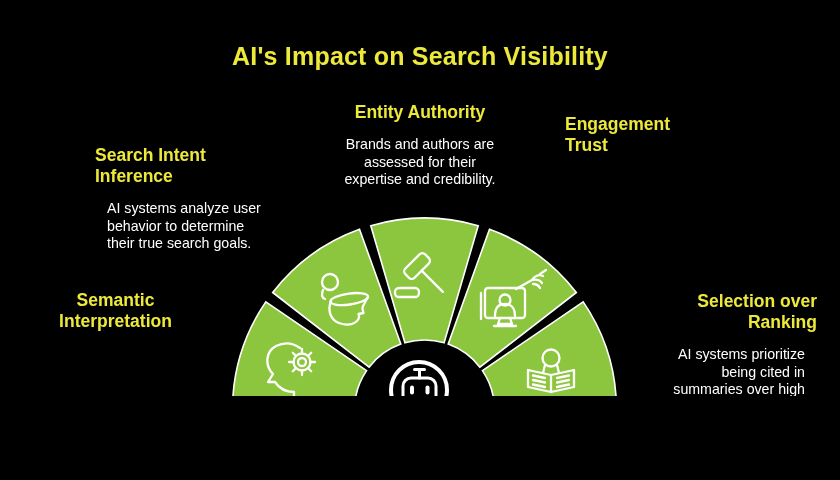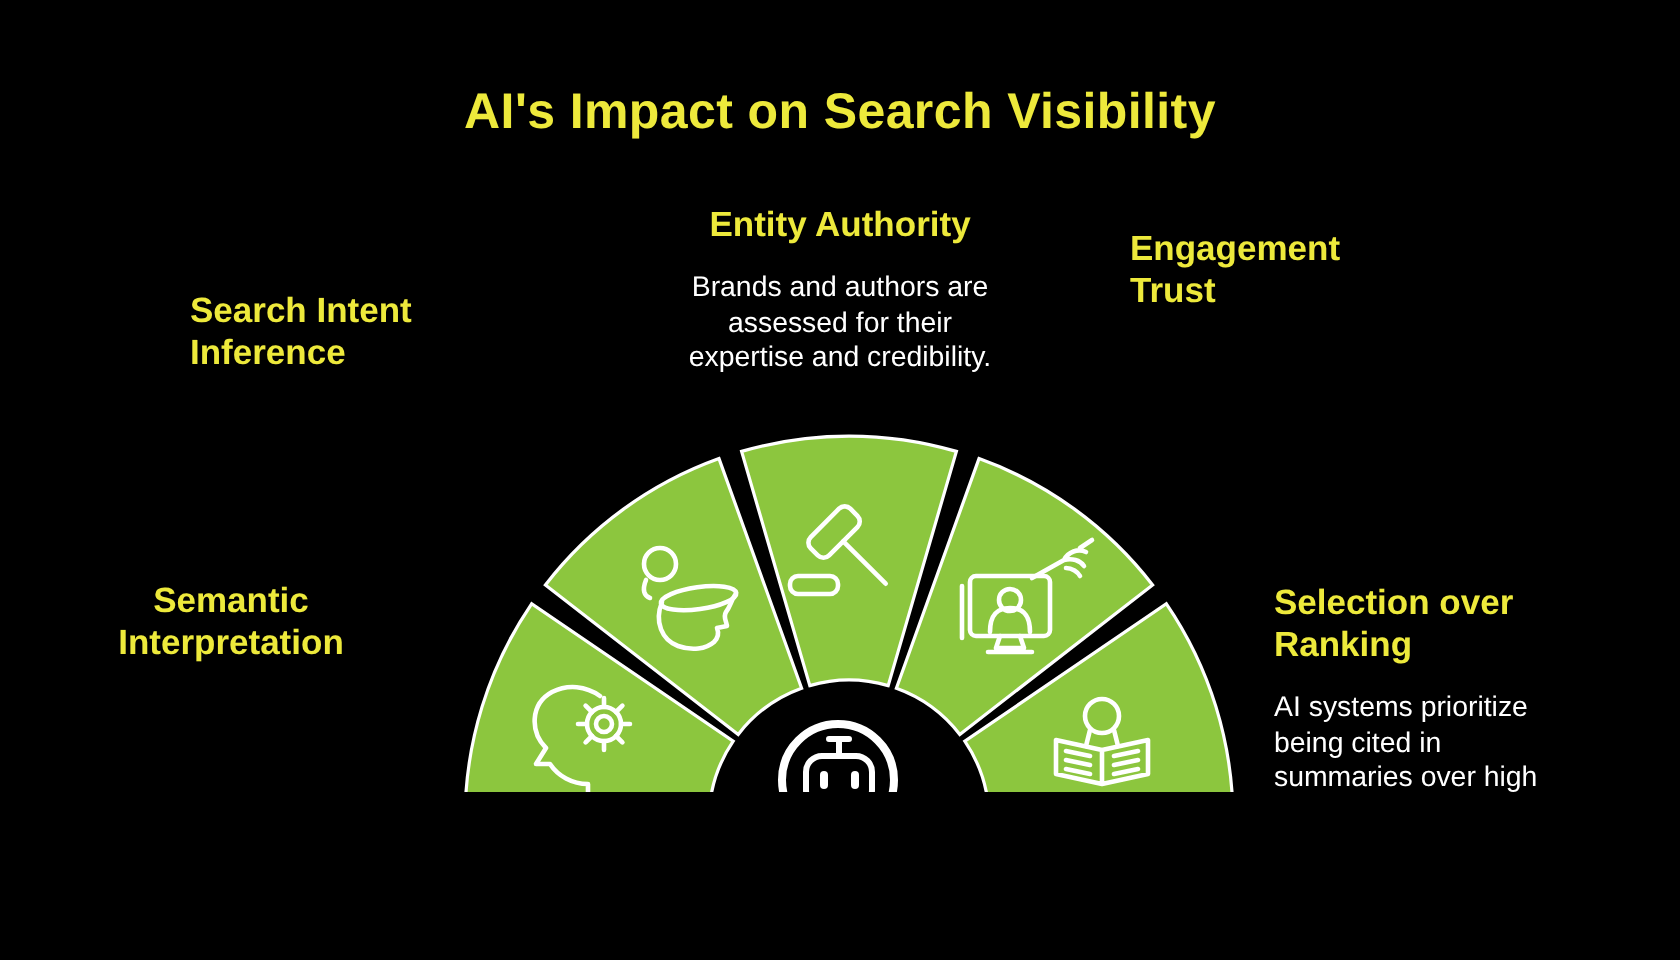--- a/index.html
+++ b/index.html
@@ -11,44 +11,47 @@
     position:absolute;left:0;top:42px;width:840px;margin:0;
     text-align:center;font-size:25px;font-weight:800;letter-spacing:.2px;
     color:var(--yellow,#EDE93B);white-space:pre-line;
   }
   .block{position:absolute;}
   .block h2{
     margin:0 0 13px 0;font-size:17.5px;font-weight:700;line-height:1.2;
     color:var(--yellow,#EDE93B);white-space:pre-line;
   }
   .block p{
-    margin:0;font-size:14.2px;font-weight:400;line-height:1.24;
+    margin:12px;font-size:14.2px;font-weight:400;line-height:1.24;
     color:var(--white,#FFFFFF);white-space:pre-line;
   }
   .b-search   {left:95px;  top:145px; width:180px; }
   .b-entity   {left:329px; top:102px; width:182px; text-align:center;}
   .b-engage   {left:565px; top:114px; width:162px; text-align:left;}
   .b-semantic {left:28px;  top:290px; width:175px; text-align:center;}
-  .b-select   {left:637px; top:291px; width:180px; text-align:left;}
+  .b-select   {left:637px; top:291px; width:180px; text-align:right;}
   .fan{position:absolute;left:0;top:0;}
   .seg{fill:var(--green,#8CC63E);stroke:#fff;stroke-width:1.6;}
   .icon{stroke:#fff;fill:none;stroke-width:2.3;stroke-linecap:round;stroke-linejoin:round;}
   .mag{stroke:#fff;fill:none;stroke-linecap:round;stroke-linejoin:round;}
   .eye{fill:#fff;stroke:none;}
 </style>
 </head>
 <body>
 
 <div class="canvas">
 
   <h1 class="title">AI's Impact on Search Visibility</h1>
 
   <div class="block b-search">
     <h2>Search Intent
 Inference</h2>
+    <p>AI systems analyze user
+behavior to determine
+their true search goals.</p>
   </div>
 
   <div class="block b-entity">
     <h2>Entity Authority</h2>
     <p>Brands and authors are
 assessed for their
 expertise and credibility.</p>
   </div>
 
   <div class="block b-engage">

